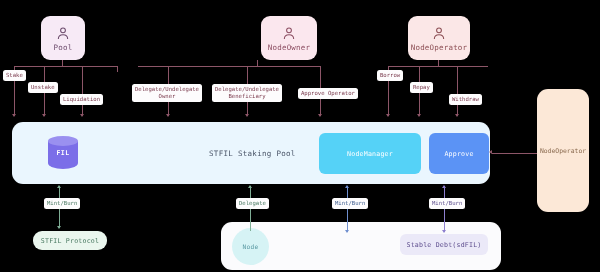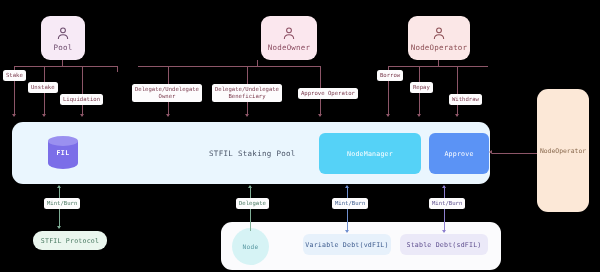--- a/index.html
+++ b/index.html
@@ -170,23 +170,20 @@
   <div class="chip" style="left:33px;top:231px;width:74px;height:19px;background:#eaf6ee;color:#4b7a63;border-radius:9px;">
     <span>STFIL Protocol</span>
   </div>
 
   <div class="panel" id="bottompanel" style="left:221px;top:222px;width:280px;height:48px;"></div>
 
   <div id="nodecircle" style="left:232px;top:228px;width:37px;height:37px;">
     <span>Node</span>
   </div>
 
-  <div class="chip" style="left:303px;top:234px;width:88px;height:21px;background:#e7f1fb;color:#3f5d8f;">
-    <span>Variable Debt(vdFIL)</span>
-  </div>
 
   <div class="chip" style="left:400px;top:234px;width:88px;height:21px;background:#ebe9f8;color:#5f4f8f;">
     <span>Stable Debt(sdFIL)</span>
   </div>
 
   <div class="vline grn" style="left:250px;top:186px;height:45px;"></div>
   <div class="arw up grn" style="left:247.6px;top:185px;"></div>
   <div class="elabel grn" style="left:236px;top:198px;">Delegate</div>
 
   <div class="vline blu" style="left:347px;top:186px;height:46px;"></div>

